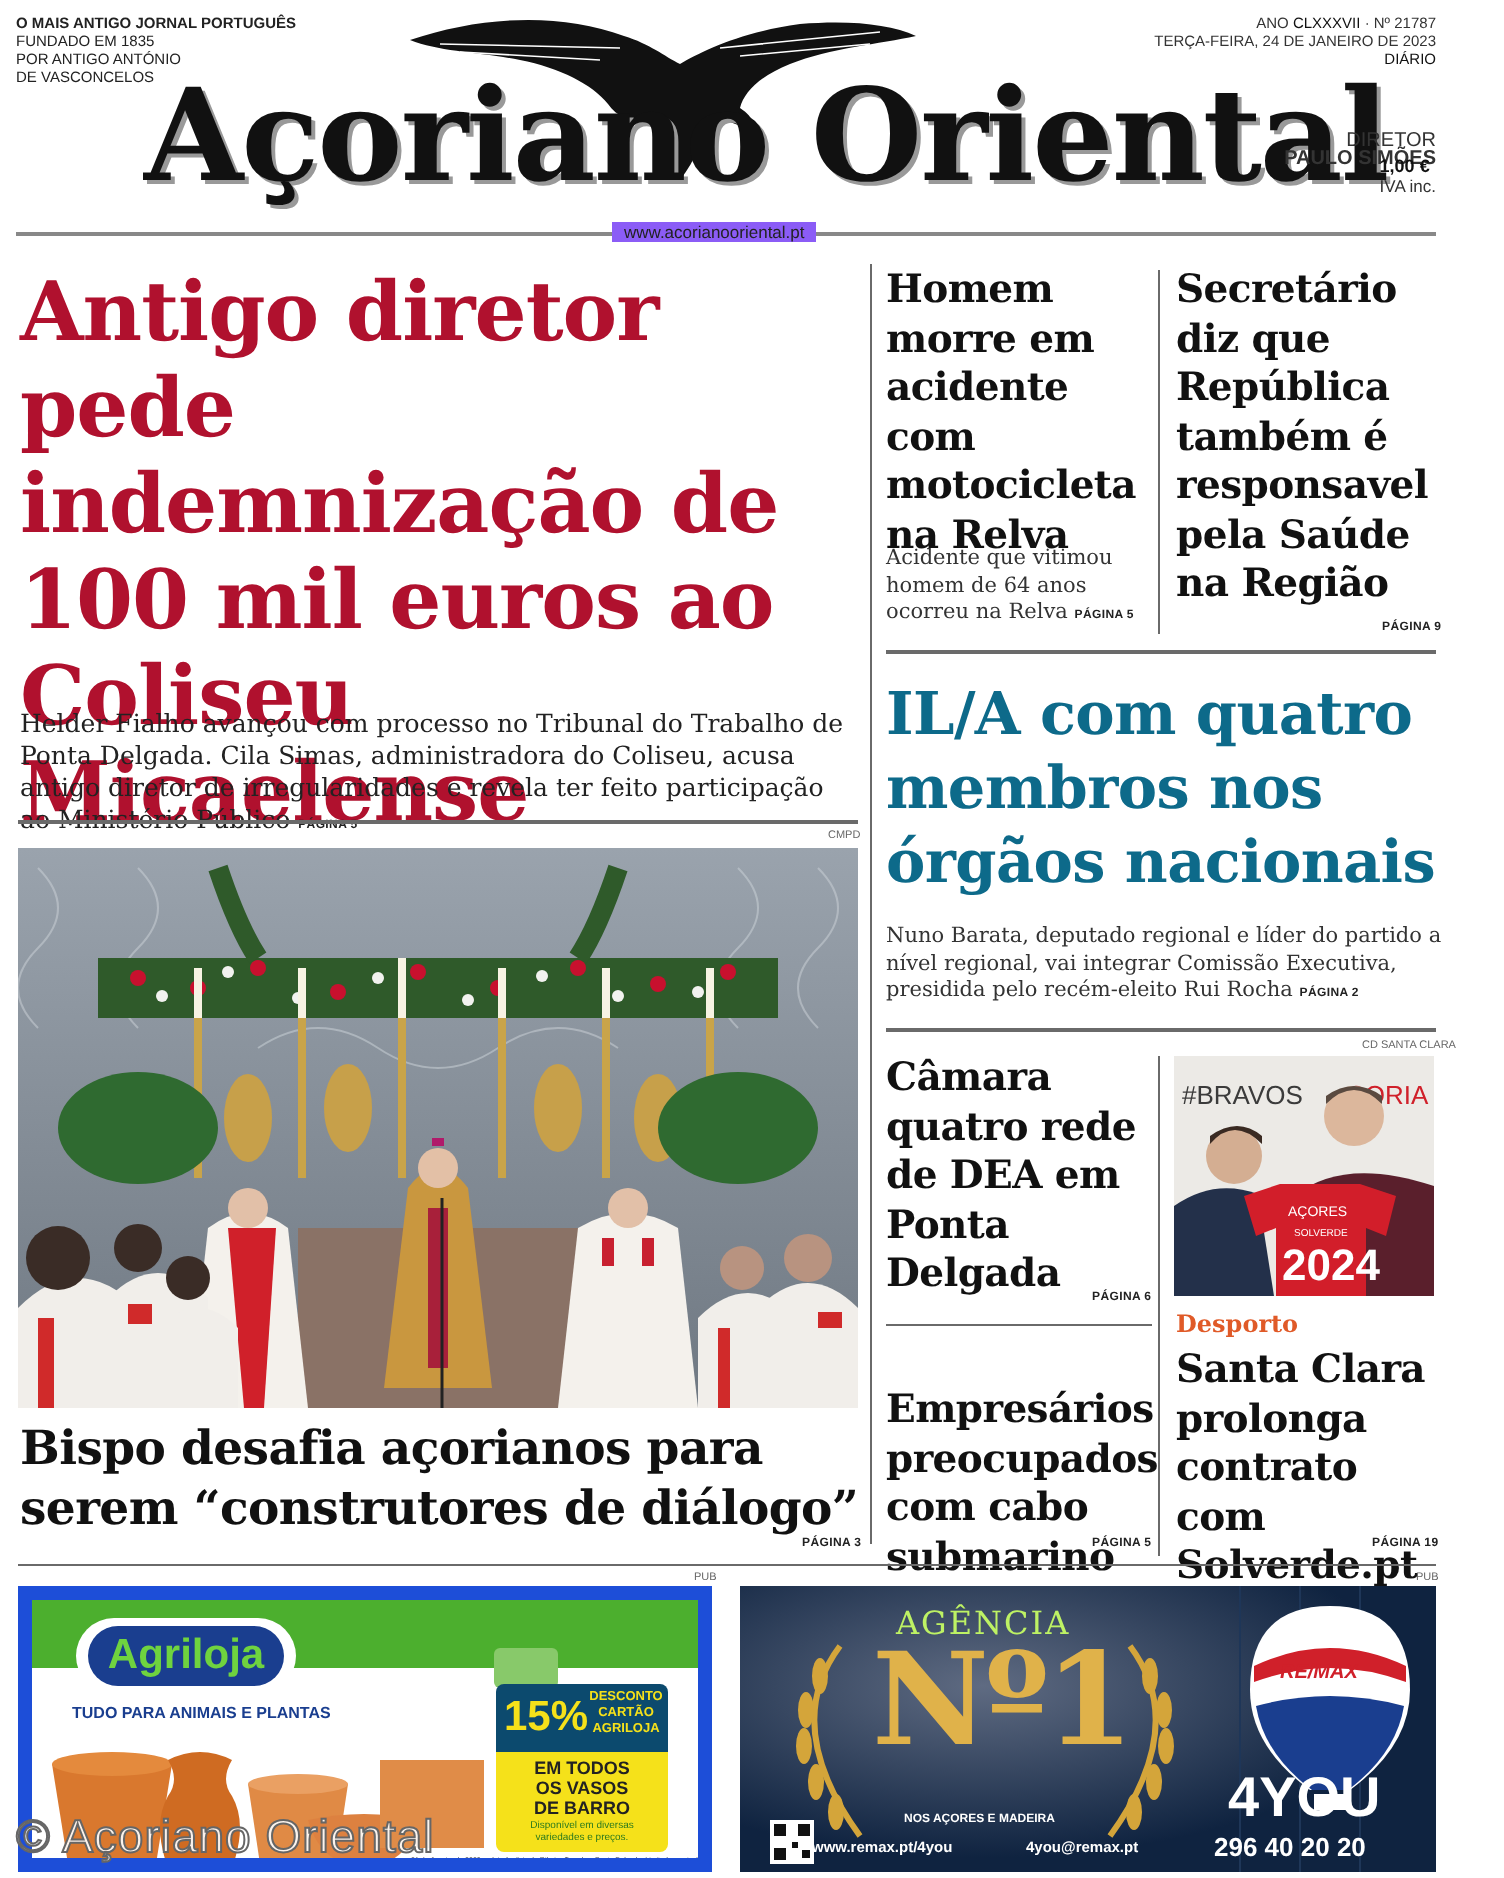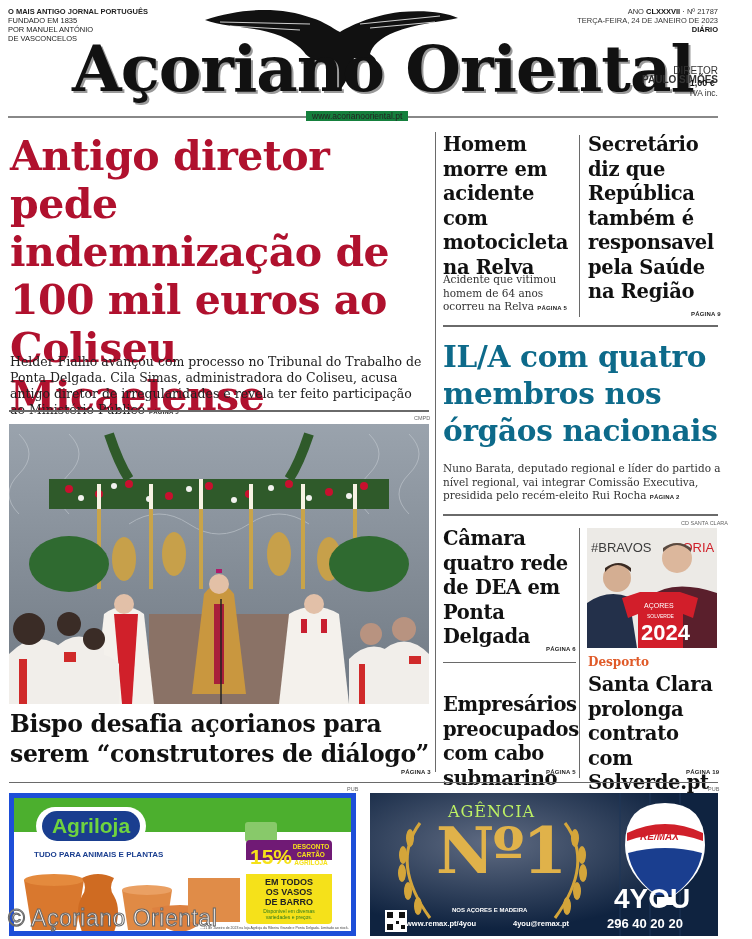--- a/index.html
+++ b/index.html
@@ -7,29 +7,29 @@
   body { position: relative; font-family: "DejaVu Serif", serif; color: #1a1a1a; }
 
   .abs { position: absolute; }
   .sans { font-family: "Liberation Sans", sans-serif; }
   .serif { font-family: "DejaVu Serif", serif; }
 
   
   .tagline { left: 8px; top: 7px; font-size: 7.5px; line-height: 9px; color: #222; }
   .tagline b { font-weight: 700; display: block; }
   .issue { right: 34px; top: 7px; text-align: right; font-size: 7.5px; line-height: 9px; color: #333; }
-  .issue b { font-weight: 700; color: #111; }
+  .issue b { font-weight: 400; color: #111; }
   .director { right: 34px; top: 46px; text-align: right; font-size: 10px; line-height: 9px; color: #333; margin-top: 20px; }
   .price { right: 34px; top: 78px; text-align: left; font-size: 8.5px; line-height: 10px; color: #333; }
   .price b { font-weight: 700; color: #111; font-size: 9px; }
   .logo-text { left: 72px; top: 34px; font-family: "DejaVu Serif", serif; font-weight: 700; font-size: 64px; letter-spacing: -1px; color: #111; line-height: 70px; white-space: nowrap; text-shadow: 2px 2px 0 #999; }
   .eagle { left: 200px; top: 2px; width: 260px; height: 90px; }
 
   .url-rule { left: 8px; top: 116px; width: 710px; height: 2px; background: #888; }
-  .url { left: 306px; top: 111px; padding: 0 6px; background: #15803d; font-size: 8.5px; color: #222; }
+  .url { left: 306px; top: 111px; padding: 0 6px; background: #8b5cf6; font-size: 8.5px; color: #222; }
 
   
   .main-head { left: 10px; top: 132px; width: 425px; color: #b0112e; font-size: 41px; line-height: 48px; font-weight: 700; letter-spacing: -0.5px; }
   .main-lead { left: 10px; top: 354px; width: 420px; font-size: 12.5px; line-height: 16px; color: #222; }
   .pag { font-family: "Liberation Sans", sans-serif; font-weight: 700; font-size: 6px; letter-spacing: 0.2px; color: #222; }
   .rule-h { height: 2px; background: #6a6a6a; }
   .rule-v { width: 1px; background: #6a6a6a; }
 
   .credit { font-family: "Liberation Sans", sans-serif; font-size: 5.5px; color: #666; }
 
@@ -40,32 +40,32 @@
   .col-head { font-size: 19.5px; line-height: 24.5px; font-weight: 700; color: #111; letter-spacing: -0.3px; }
   .col-lead { font-size: 10.5px; line-height: 13.5px; color: #333; }
   .teal-head { left: 443px; top: 338px; width: 300px; font-size: 29.5px; line-height: 37px; font-weight: 700; color: #0d6a8a; letter-spacing: -0.3px; }
   .teal-lead { left: 443px; top: 462px; width: 290px; font-size: 10.5px; line-height: 13.5px; color: #333; }
 
   .kicker { font-size: 12px; font-weight: 700; color: #e05a28; }
 
   .sc-photo { left: 587px; top: 528px; width: 130px; height: 120px; overflow: hidden; background: #e8e8e8; }
 
   
-  .ad-left { left: 9px; top: 793px; width: 347px; height: 143px; background: #fff; border: 5px solid #1d4ed8; overflow: hidden; }
+  .ad-left { left: 9px; top: 793px; width: 347px; height: 143px; background: #fff; border: 7px solid #1d4ed8; overflow: hidden; }
   .ad-right { left: 370px; top: 793px; width: 348px; height: 143px; background: #0f2340; overflow: hidden; }
 
   .watermark { left: 8px; top: 905px; font-family: "Liberation Sans", sans-serif; font-size: 23px; color: rgba(255,255,255,0.9); -webkit-text-stroke: 1px #666; letter-spacing: 0.5px; }
 </style>
 </head>
 <body>
 
 <div class="abs tagline sans">
   <b>O MAIS ANTIGO JORNAL PORTUGUÊS</b>
   <div>FUNDADO EM 1835</div>
-  <div>POR MANUEL ANTÓNIO</div>
+  <div>POR ANTIGO ANTÓNIO</div>
   <div>DE VASCONCELOS</div>
 </div>
 
 <svg class="abs eagle" viewBox="0 0 260 90">
   <path d="M5 18 C40 6 80 4 112 16 C125 20 132 26 140 30 C150 24 170 14 200 10 C225 8 245 10 258 16 C240 20 215 22 195 30 C180 36 172 44 170 52 C176 56 178 60 174 62 C166 60 160 56 154 56 C152 66 148 78 140 88 C134 80 128 70 126 60 C116 60 108 56 104 50 C96 40 80 32 60 28 C40 24 20 24 5 18 Z" fill="#111"></path>
   <path d="M20 20 L110 22 M30 24 L100 28 M160 22 L240 14 M170 26 L235 20" stroke="#fff" stroke-width="0.8" fill="none"></path>
 </svg>
 
 <div class="abs logo-text">Açoriano Oriental</div>
 
@@ -294,21 +294,21 @@
     <path d="M2 22 q30 -10 60 0 l-8 50 h-44z" fill="#d9782e"></path>
     <ellipse cx="32" cy="22" rx="30" ry="6" fill="#e48a3d"></ellipse>
     <path d="M60 20 q16 -8 32 0 q-6 10 0 18 q8 14 0 36 h-32 q-8 -22 0 -36 q6 -8 0 -18z" fill="#cf6b22"></path>
     <path d="M100 32 q25 -6 50 0 l-6 40 h-38z" fill="#e08a45"></path>
     <ellipse cx="125" cy="32" rx="25" ry="5" fill="#eaa063"></ellipse>
     <path d="M130 50 q28 -6 56 0 q-6 22 -28 24 q-22 -2 -28 -24z" fill="#dd8140"></path>
     <rect x="166" y="20" width="52" height="44" fill="#e08c48"></rect>
   </svg>
 
   <div class="abs" style="left:231px; top:24px; width:32px; height:20px; background:#88c96a; border-radius:3px;"></div>
-  <div class="abs" style="left:232px; top:42px; width:86px; height:20px; background:#701a75; border-radius:4px 4px 0 0;">
+  <div class="abs" style="left:232px; top:42px; width:86px; height:52px; background:#0c4a6e; border-radius:4px 4px 0 0;">
     <span class="abs sans" style="left:4px; top:5px; color:#f5e11a; font-weight:700; font-size:21px;">15%</span>
     <span class="abs sans" style="left:46px; top:3px; width:38px; color:#f5e11a; font-weight:700; font-size:6.5px; line-height:8px; text-align:center;">DESCONTO CARTÃO AGRILOJA</span>
   </div>
   <div class="abs" style="left:232px; top:76px; width:86px; height:50px; background:#f5e11a; border-radius:0 0 4px 4px; text-align:center;">
     <div class="sans" style="width:60px; margin:3px auto 0; font-weight:700; font-size:9px; line-height:10px; color:#222;">EM TODOS OS VASOS DE BARRO</div>
     <div class="sans" style="width:70px; margin:1px auto 0; font-size:5px; line-height:6px; color:#2c7a1e;">Disponível em diversas variedades e preços.</div>
   </div>
   <div class="abs sans" style="left:186px; top:128px; width:156px; font-size:3.5px; line-height:4.5px; color:#444;">…21 de Janeiro de 2023 na loja Agriloja da Ribeira Grande e Ponta Delgada. Limitado ao stock. Não acumulável com outras campanhas em vigor. IVA à taxa legal em vigor. Mais informações em loja.</div>
 </div>
 

